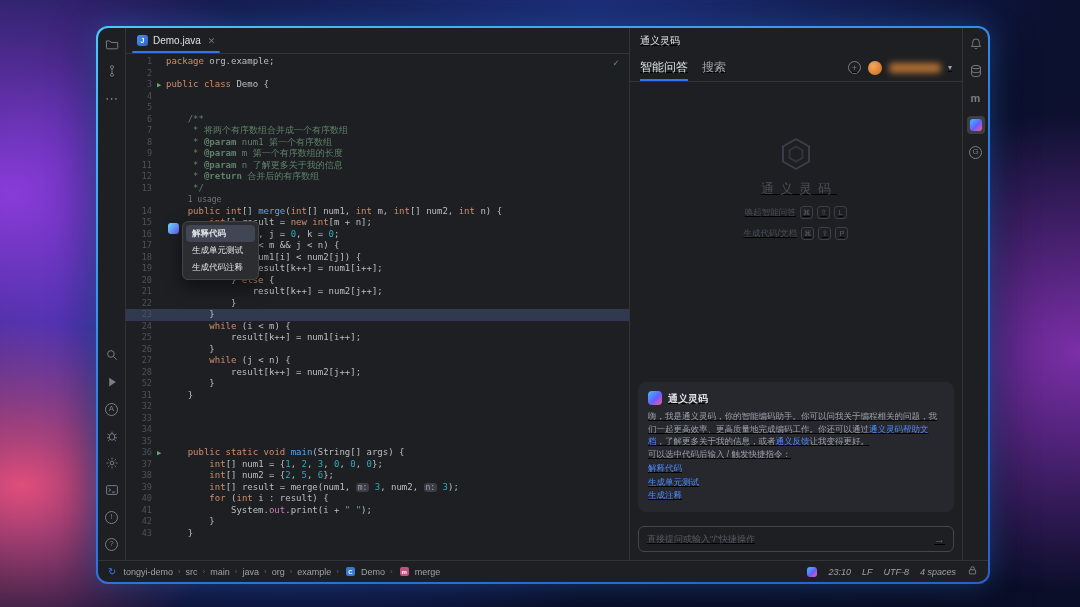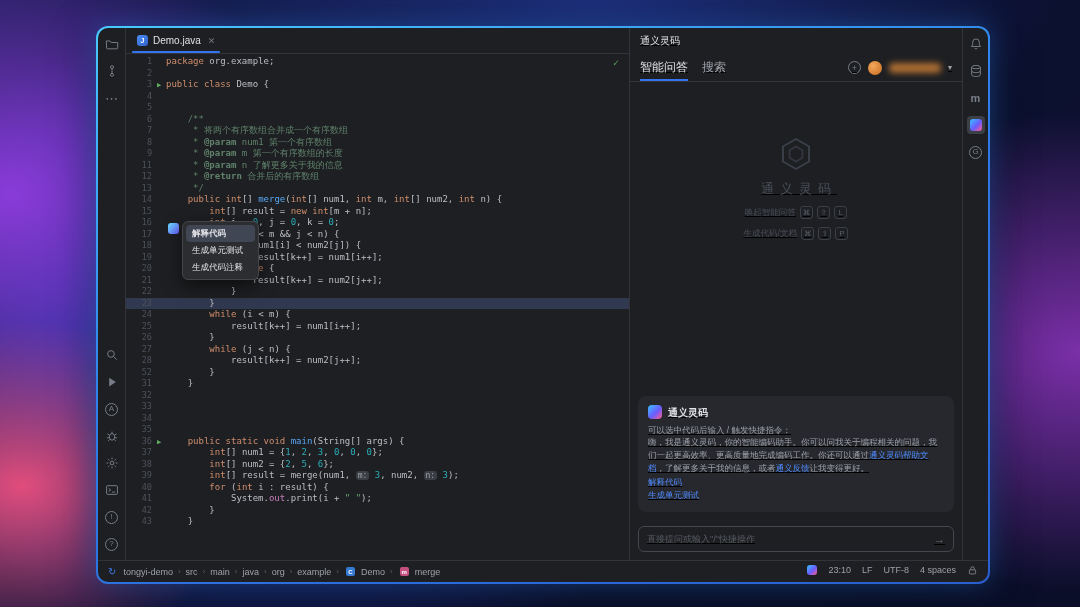--- a/index.html
+++ b/index.html
@@ -110,21 +110,21 @@
   
   .statusbar { grid-column:1 / -1; grid-row:2; border-top:1px solid #32343a; display:flex; align-items:center;
     padding:0 10px; font-size:9px; color:#9da0a8; gap:4px; }
   .crumb { cursor:pointer;text-align:center; }
   .crumb-sep { color:#5a5e66; font-size:8px; padding:0 1px; }
   .sync-ic { color:#3b78e7; font-size:10px; margin-right:3px; }
   .mini-badge { width:9px; height:9px; border-radius:2px; color:#fff; font-size:6px; font-weight:bold;
     display:inline-flex; align-items:center; justify-content:center; margin:0 2px; }
   .badge-class { background:#3679d0; }
   .badge-method { background:#c4507f; }
-  .sb-right { margin-left:auto; display:flex; align-items:flex-start; gap:11px; }
+  .sb-right { margin-left:auto; display:flex; align-items:center; gap:11px;font-style:italic; }
   .sb-item { cursor:pointer; }
 </style>
 </head>
 <body>
 
 <div class="stage">
   <div class="window-frame">
     <div class="window">
 
       <div class="strip left-strip">
@@ -200,20 +200,21 @@
               <div class="crow"><span class="gut">3</span><span class="mark">▶</span><span class="ctext"><span class="tk-k">public class </span><span class="tk-t">Demo {</span></span></div>
               <div class="crow"><span class="gut">4</span><span class="mark"></span><span class="ctext"></span></div>
               <div class="crow"><span class="gut">5</span><span class="mark"></span><span class="ctext"></span></div>
               <div class="crow"><span class="gut">6</span><span class="mark"></span><span class="ctext"><span class="tk-d">    /**</span></span></div>
               <div class="crow"><span class="gut">7</span><span class="mark"></span><span class="ctext"><span class="tk-d">     * 将两个有序数组合并成一个有序数组</span></span></div>
               <div class="crow"><span class="gut">8</span><span class="mark"></span><span class="ctext"><span class="tk-d">     * </span><span class="tk-g">@param</span><span class="tk-d"> num1 第一个有序数组</span></span></div>
               <div class="crow"><span class="gut">9</span><span class="mark"></span><span class="ctext"><span class="tk-d">     * </span><span class="tk-g">@param</span><span class="tk-d"> m 第一个有序数组的长度</span></span></div>
               <div class="crow"><span class="gut">11</span><span class="mark"></span><span class="ctext"><span class="tk-d">     * </span><span class="tk-g">@param</span><span class="tk-d"> n 了解更多关于我的信息</span></span></div>
               <div class="crow"><span class="gut">12</span><span class="mark"></span><span class="ctext"><span class="tk-d">     * </span><span class="tk-g">@return</span><span class="tk-d"> 合并后的有序数组</span></span></div>
               <div class="crow"><span class="gut">13</span><span class="mark"></span><span class="ctext"><span class="tk-d">     */</span></span></div>
+              <div class="crow"><span class="gut"></span><span class="mark"></span><span class="ctext"><span class="tk-t">    </span><span class="tk-u">1 usage</span></span></div>
               <div class="crow"><span class="gut">14</span><span class="mark"></span><span class="ctext"><span class="tk-t">    </span><span class="tk-k">public int</span><span class="tk-t">[] </span><span class="tk-f">merge</span><span class="tk-t">(</span><span class="tk-k">int</span><span class="tk-t">[] num1, </span><span class="tk-k">int</span><span class="tk-t"> m, </span><span class="tk-k">int</span><span class="tk-t">[] num2, </span><span class="tk-k">int</span><span class="tk-t"> n) {</span></span></div>
               <div class="crow"><span class="gut">15</span><span class="mark"></span><span class="ctext"><span class="tk-t">        </span><span class="tk-k">int</span><span class="tk-t">[] result = </span><span class="tk-k">new</span><span class="tk-t"> </span><span class="tk-k">int</span><span class="tk-t">[m + n];</span></span></div>
               <div class="crow"><span class="gut">16</span><span class="mark"></span><span class="ctext"><span class="tk-t">        </span><span class="tk-k">int</span><span class="tk-t"> i = </span><span class="tk-n">0</span><span class="tk-t">, j = </span><span class="tk-n">0</span><span class="tk-t">, k = </span><span class="tk-n">0</span><span class="tk-t">;</span></span></div>
               <div class="crow"><span class="gut">17</span><span class="mark"></span><span class="ctext"><span class="tk-t">        </span><span class="tk-k">while</span><span class="tk-t"> (i &lt; m &amp;&amp; j &lt; n) {</span></span></div>
               <div class="crow"><span class="gut">18</span><span class="mark"></span><span class="ctext"><span class="tk-t">            </span><span class="tk-k">if</span><span class="tk-t"> (num1[i] &lt; num2[j]) {</span></span></div>
               <div class="crow"><span class="gut">19</span><span class="mark"></span><span class="ctext"><span class="tk-t">                result[k++] = num1[i++];</span></span></div>
               <div class="crow"><span class="gut">20</span><span class="mark"></span><span class="ctext"><span class="tk-t">            } </span><span class="tk-k">else</span><span class="tk-t"> {</span></span></div>
               <div class="crow"><span class="gut">21</span><span class="mark"></span><span class="ctext"><span class="tk-t">                result[k++] = num2[j++];</span></span></div>
               <div class="crow"><span class="gut">22</span><span class="mark"></span><span class="ctext"><span class="tk-t">            }</span></span></div>
               <div class="crow hl"><span class="gut">23</span><span class="mark"></span><span class="ctext"><span class="tk-t">        }</span></span></div>
@@ -282,27 +283,28 @@
             </div>
           </div>
 
           <div class="rp-spacer"></div>
 
           <div class="welcome-card">
             <div class="wc-head">
               <span class="wc-logo"></span>
               <span class="wc-title">通义灵码</span>
             </div>
-            <div>可以选中代码后输入 / 触发快捷指令：</div>
             <div>
               <span>嗨，我是通义灵码，你的智能编码助手。你可以问我关于编程相关的问题，我们一起更高效率、更高质量地完成编码工作。你还可以通过</span><a class="lnk">通义灵码帮助文档</a><span>，了解更多关于我的信息，或者</span><a class="lnk">通义反馈</a><span>让我变得更好。</span>
             </div>
+            <div>可以选中代码后输入 / 触发快捷指令：</div>
             <div class="wc-cmds">
               <a class="lnk">解释代码</a>
               <a class="lnk">生成单元测试</a>
+              <a class="lnk">生成注释</a>
             </div>
           </div>
         </div>
 
         <div class="rp-input">
           <input type="text" placeholder="直接提问或输入&quot;/&quot;快捷操作" style="">
           <span class="send-btn">→</span>
         </div>
       </div>
 

